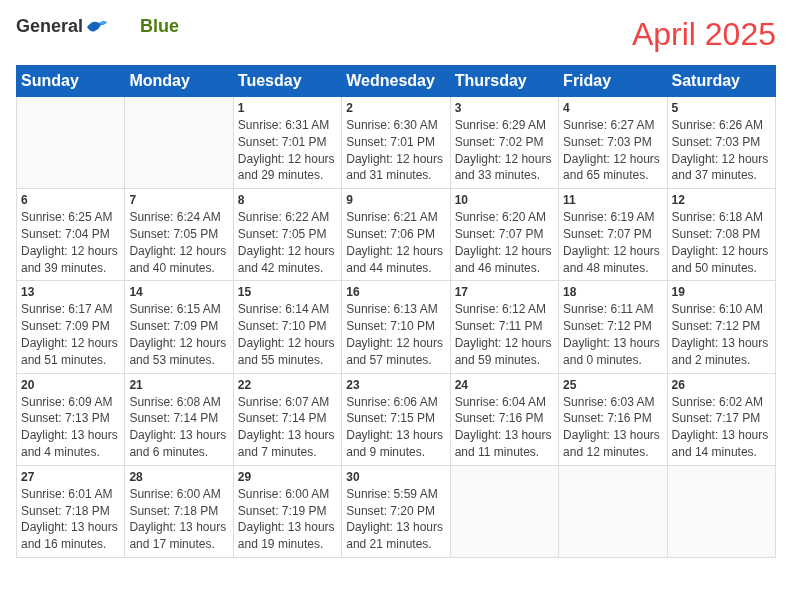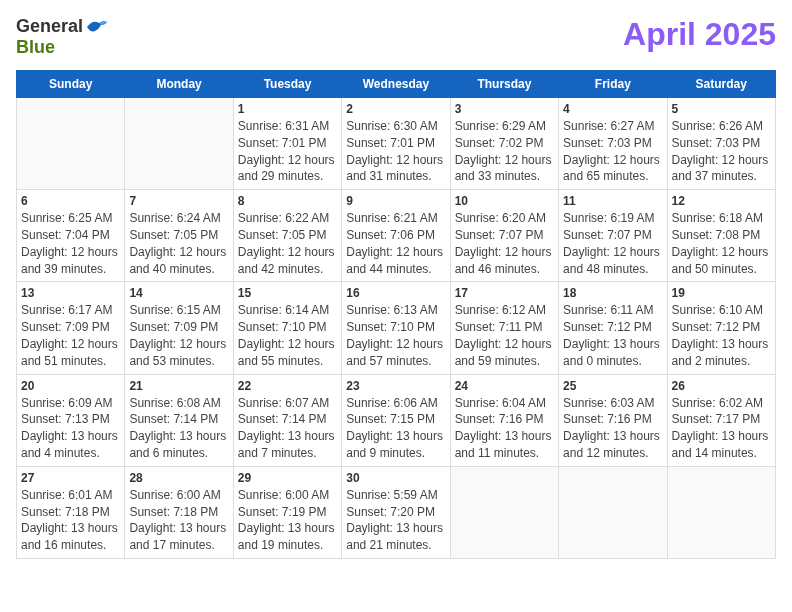--- a/index.html
+++ b/index.html
@@ -11,22 +11,23 @@
       padding: 16px;
     }
     .header {
       display: flex;
       justify-content: space-between;
       align-items: flex-start;
       margin-bottom: 12px;
     }
     .logo {
       display: flex;
-      flex-direction: column;
+      flex-direction: row;
       align-items: flex-start;
+      gap: 31px;
     }
     .logo-text {
       display: flex;
       align-items: center;
     }
     .logo-general {
       font-size: 18px;
       font-weight: bold;
       color: #333;
     }
@@ -38,39 +39,39 @@
     .logo-bird {
       width: 24px;
       height: 20px;
       margin-left: 2px;
     }
     .title-area {
       text-align: right;
     }
     .month-title {
       font-size: 32px;
-      font-weight: bold;
-      color: #8b5cf6;
+      font-weight: normal;
+      color: #ef4444;
     }
     .subtitle {
       font-size: 14px;
       color: #555;
     }
     .calendar {
       width: 100%;
       border-collapse: collapse;
       border: 1px solid #ccc;
     }
     .calendar th {
       background-color: #1565c0;
       color: #fff;
-      font-size: 12px;
+      font-size: 16px;
       font-weight: bold;
       padding: 6px 4px;
-      text-align: center;
+      text-align: left;
       border: 1px solid #1565c0;
     }
     .calendar td {
       vertical-align: top;
       border: 1px solid #ddd;
       padding: 4px;
       width: calc(100% / 7);
       min-height: 80px;
       font-size: 10px;
       color: #333;

